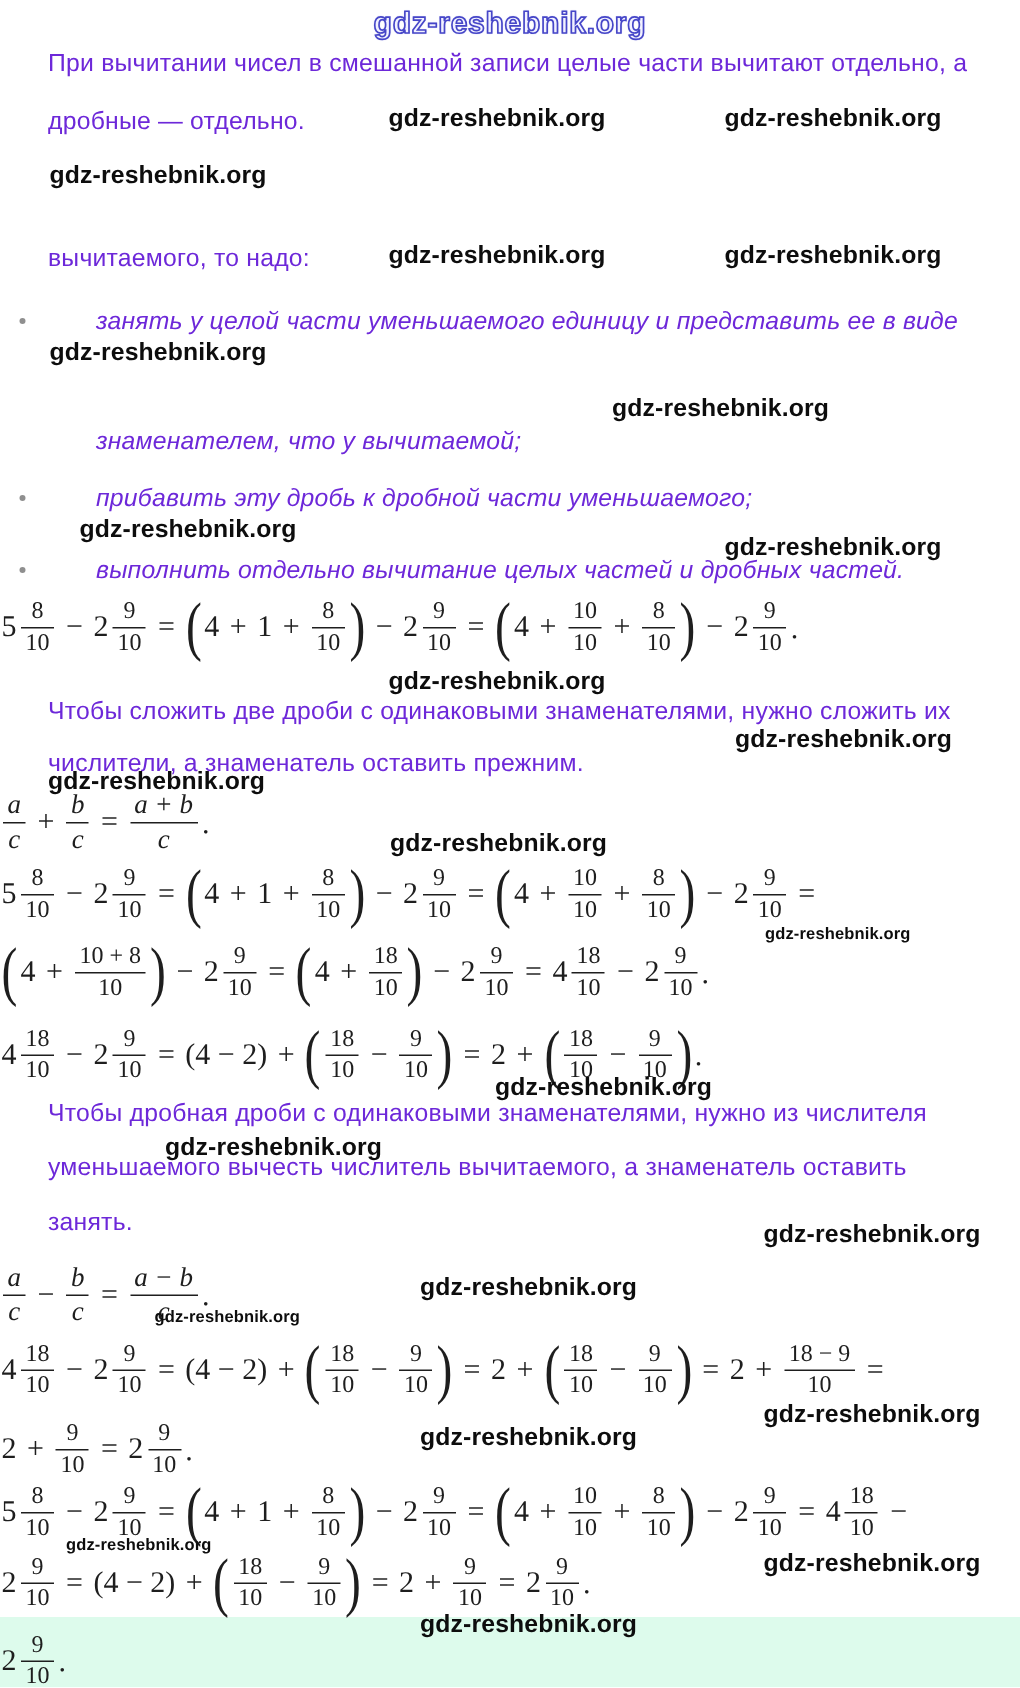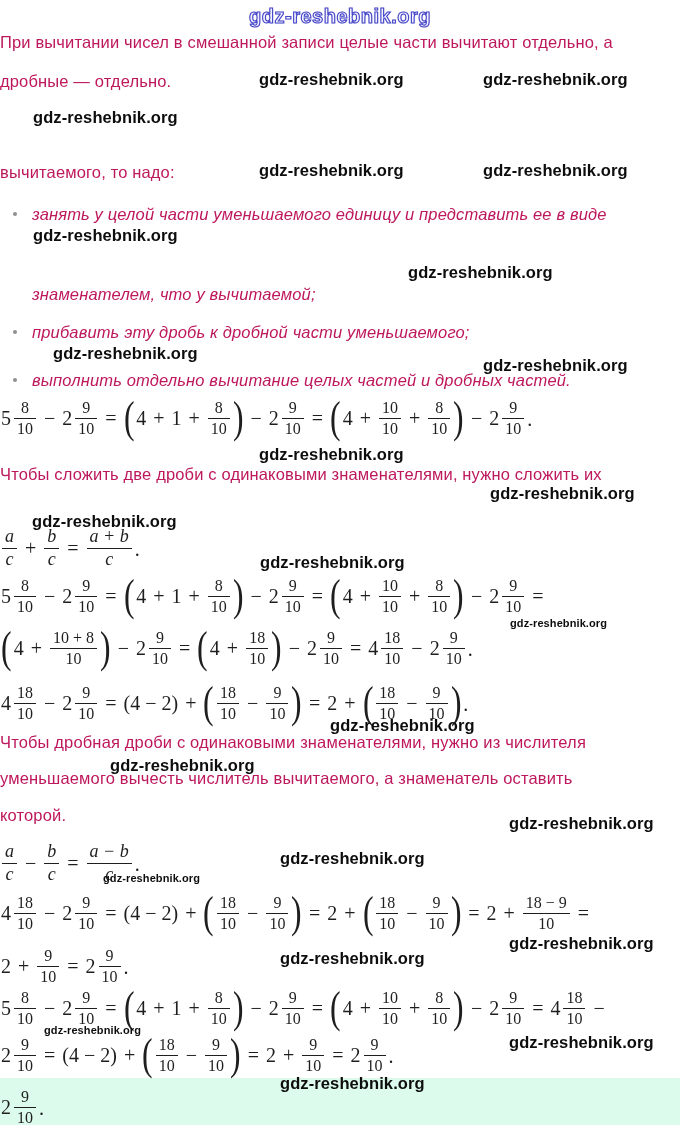--- a/index.html
+++ b/index.html
@@ -2,22 +2,22 @@
 <html lang="ru"><head>
 <meta charset="utf-8">
 <style>
   html,body{margin:0;padding:0;background:#ffffff;}
   .page{
     position:relative;width:680px;height:1125px;background:#ffffff;
     overflow:hidden;font-family:"Liberation Sans",sans-serif;
   }
   
   .txt{
-    position:absolute;left:0;font-size:16.5px;color:#be185d;
-    white-space:nowrap;letter-spacing:0.15px;line-height:1.2;
+    position:absolute;left:0;font-size:16.5px;color:#6d28d9;
+    white-space:nowrap;letter-spacing:0.15px;line-height:1.2;padding-left:32px;
   }
   .indent{left:32px;font-style:italic;}
   
   .bullet{
     position:absolute;width:4px;height:4px;border-radius:50%;
     background:#8f8f8f;
   }
   
   .wm{
     position:absolute;font-size:16.5px;font-weight:700;color:#0d0d0d;
@@ -140,20 +140,21 @@
       <span class="frac">
         <span class="num">9</span>
         <span class="den">10</span>
       </span>
       <span class="mdot">.</span>
     </div>
   <span class="wm" style="left:259px;top:445px">gdz-reshebnik.org</span>
 
   <div class="txt" style="top:465px">Чтобы сложить две дроби с одинаковыми знаменателями, нужно сложить их</div>
   <span class="wm" style="left:490px;top:484px">gdz-reshebnik.org</span>
+  <div class="txt" style="top:500px">числители, а знаменатель оставить прежним.</div>
   <span class="wm" style="left:32px;top:512px">gdz-reshebnik.org</span>
 
   <div class="math lg" style="top:523px">
       <span class="frac it">
         <span class="num">a</span>
         <span class="den">c</span>
       </span>
       <span class="op">+</span>
       <span class="frac it">
         <span class="num">b</span>
@@ -305,21 +306,21 @@
         <span class="den">10</span>
       </span>
       <span class="bp">)</span>
       <span class="mdot">.</span>
     </div>
   <span class="wm" style="left:330px;top:716px">gdz-reshebnik.org</span>
 
   <div class="txt" style="top:733px">Чтобы дробная дроби с одинаковыми знаменателями, нужно из числителя</div>
   <span class="wm" style="left:110px;top:756px">gdz-reshebnik.org</span>
   <div class="txt" style="top:769px">уменьшаемого вычесть числитель вычитаемого, а знаменатель оставить</div>
-  <div class="txt" style="top:806px">которой.</div>
+  <div class="txt" style="top:806px">занять.</div>
   <span class="wm" style="left:509px;top:814px">gdz-reshebnik.org</span>
 
   <div class="math lg" style="top:838px">
       <span class="frac it">
         <span class="num">a</span>
         <span class="den">c</span>
       </span>
       <span class="op">−</span>
       <span class="frac it">
         <span class="num">b</span>

